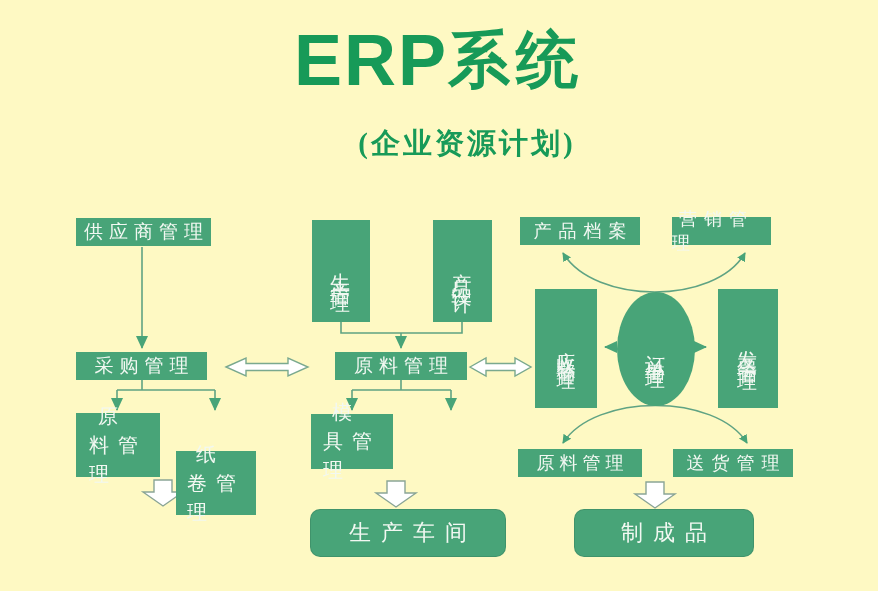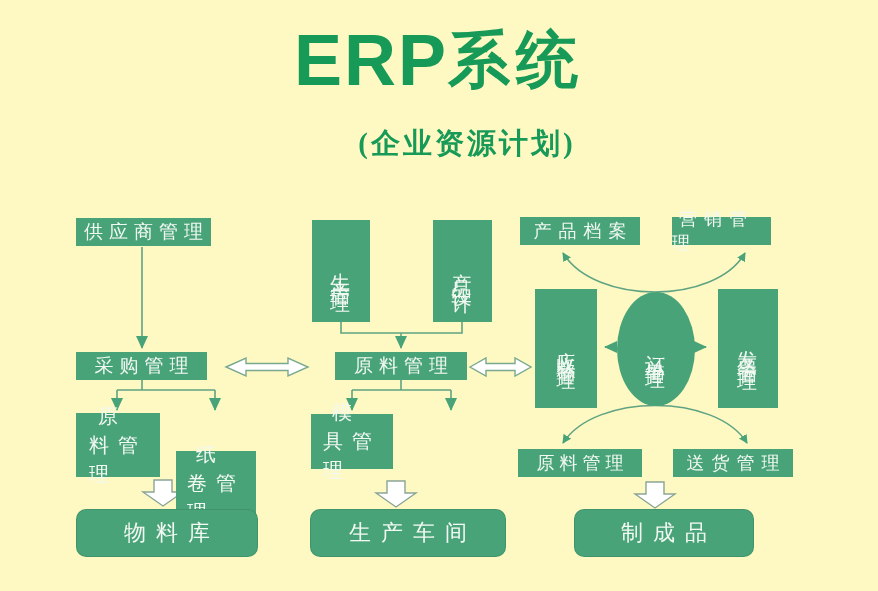--- a/index.html
+++ b/index.html
@@ -128,23 +128,20 @@
   <div class="node sq" style="left:311px;top:414px;width:82px;height:55px;">
     <span class="lbl">模具管理</span>
   </div>
   <div class="node bar" style="left:518px;top:449px;width:124px;font-size:18px;letter-spacing:5px;text-indent:5px;">
     <span class="lbl">原料管理</span>
   </div>
   <div class="node bar" style="left:673px;top:449px;width:120px;font-size:18px;letter-spacing:7px;text-indent:7px;">
     <span class="lbl">送货管理</span>
   </div>
 
-  <div class="node round" style="left:76px;top:509px;width:182px;height:48px;">
-    <span class="lbl">物料库</span>
-  </div>
   <div class="node round" style="left:310px;top:509px;width:196px;height:48px;">
     <span class="lbl">生产车间</span>
   </div>
   <div class="node round" style="left:566px;top:509px;width:180px;height:48px;margin-left:8px;">
     <span class="lbl">制成品</span>
   </div>
 
 </div>
 
 </body></html>

